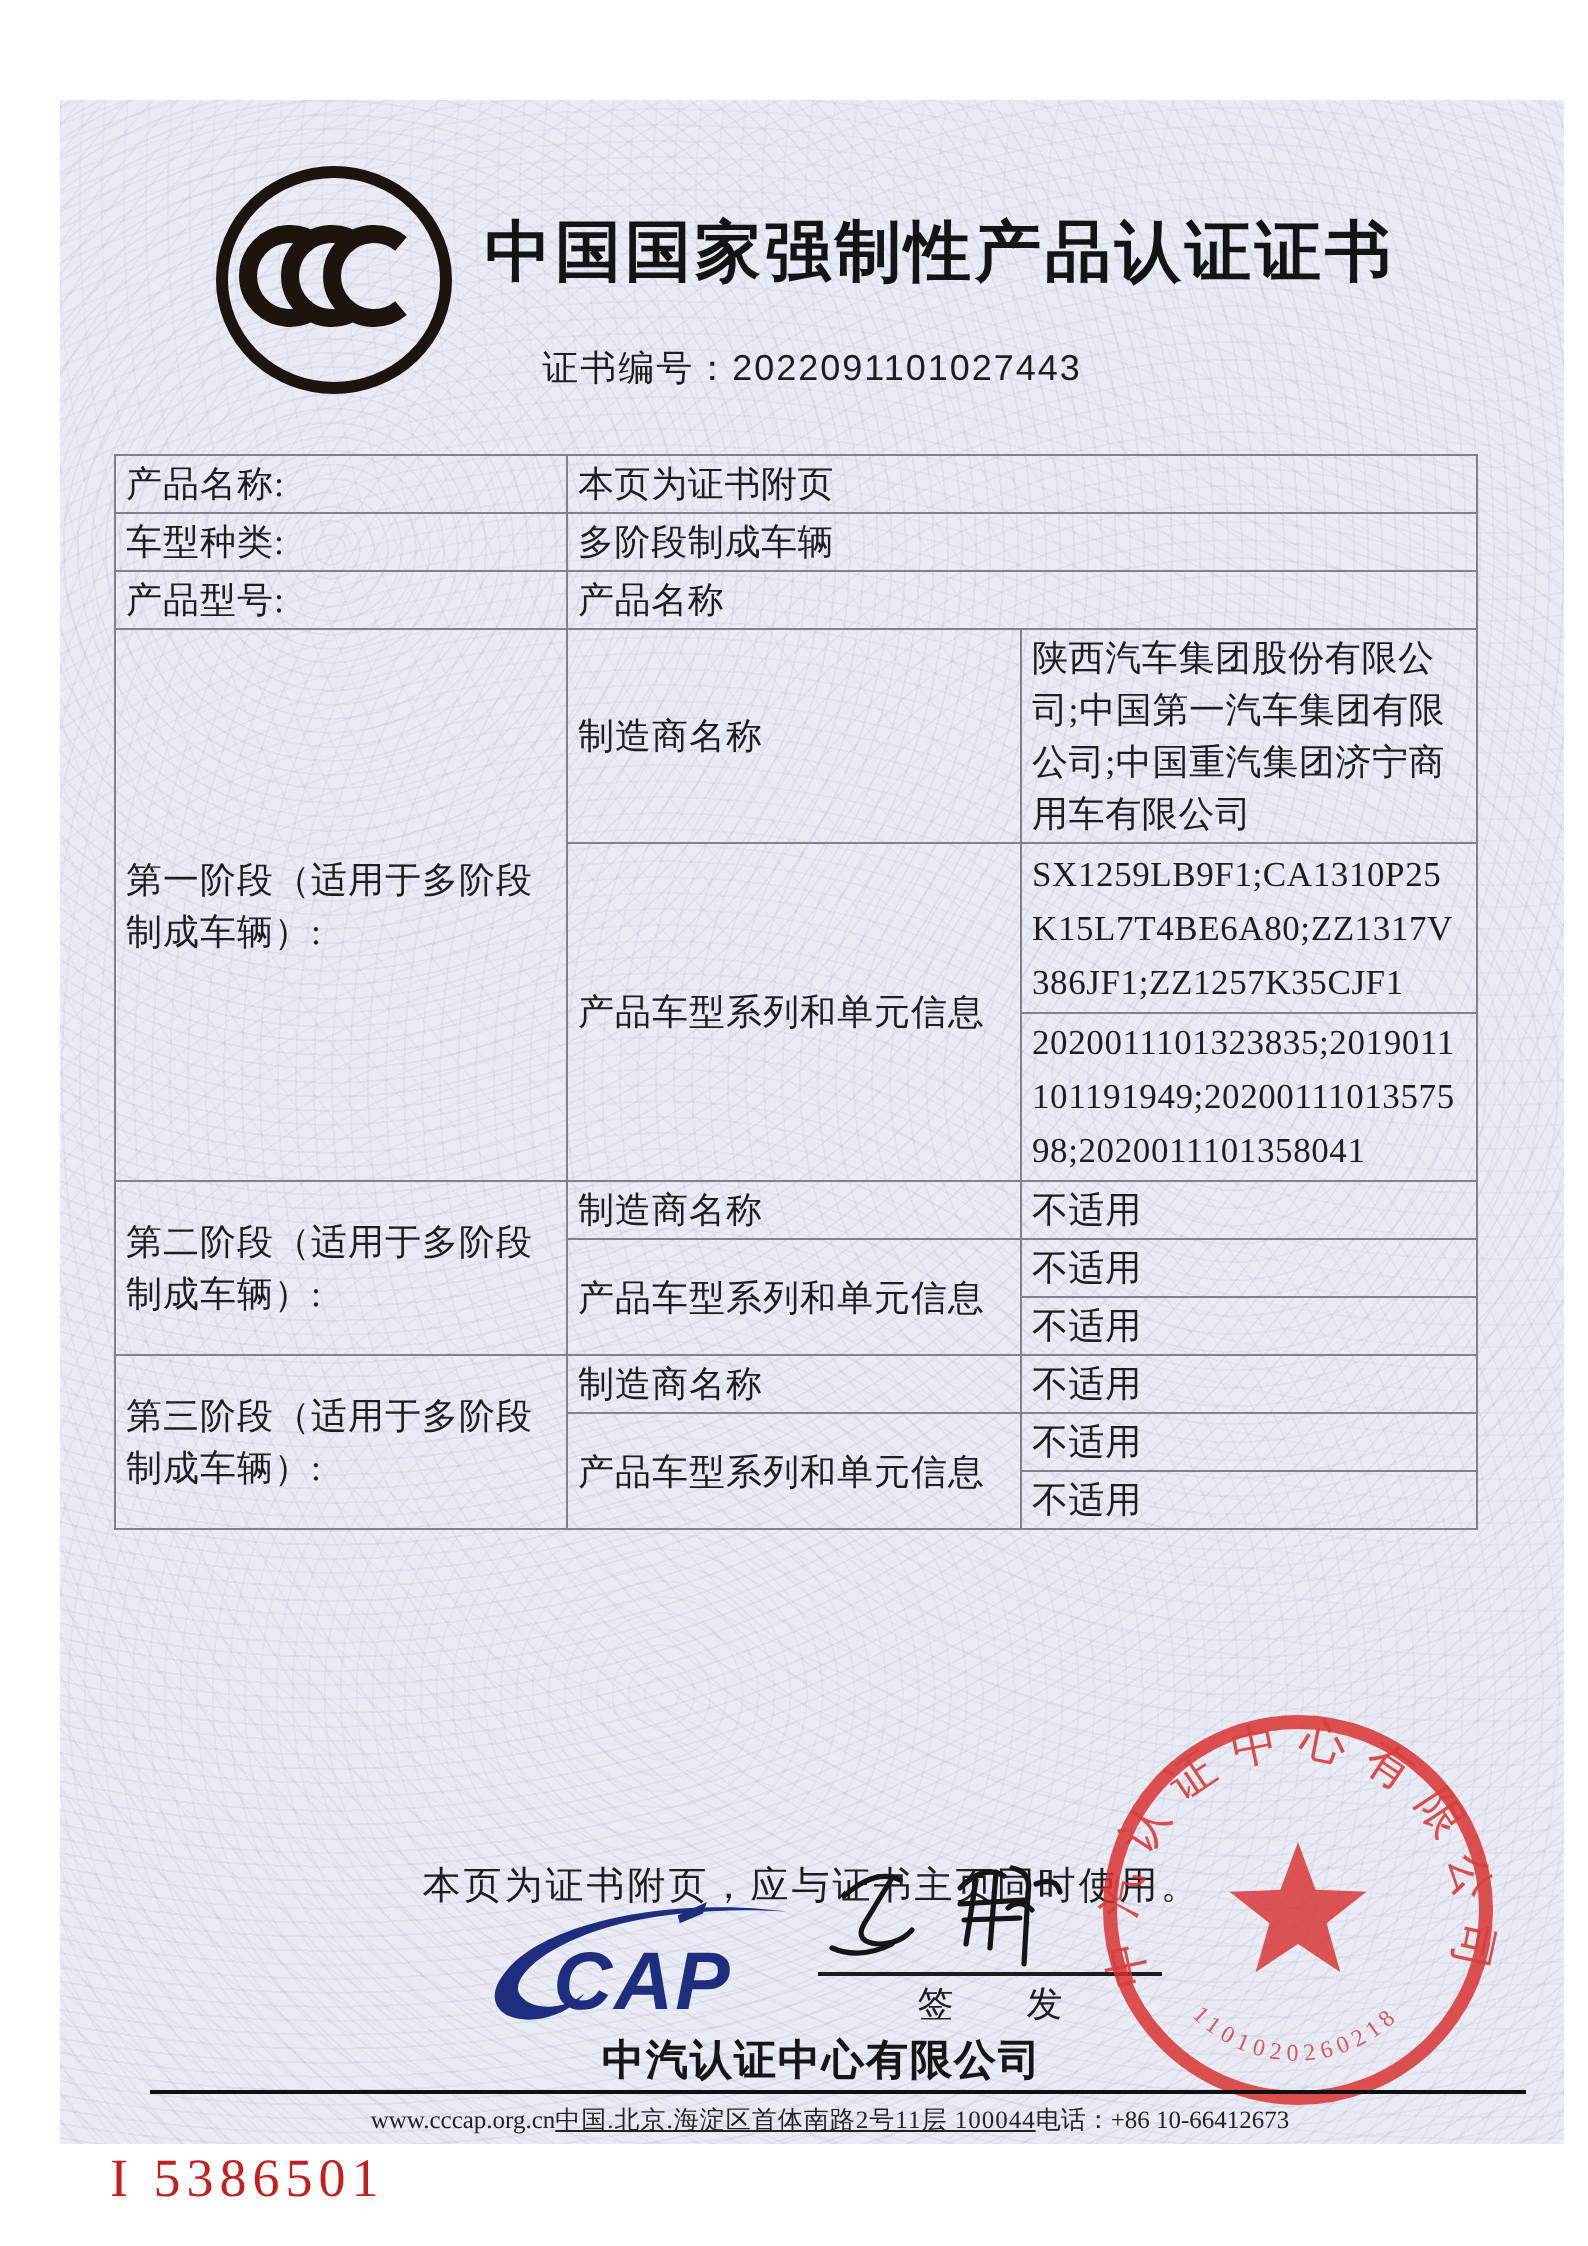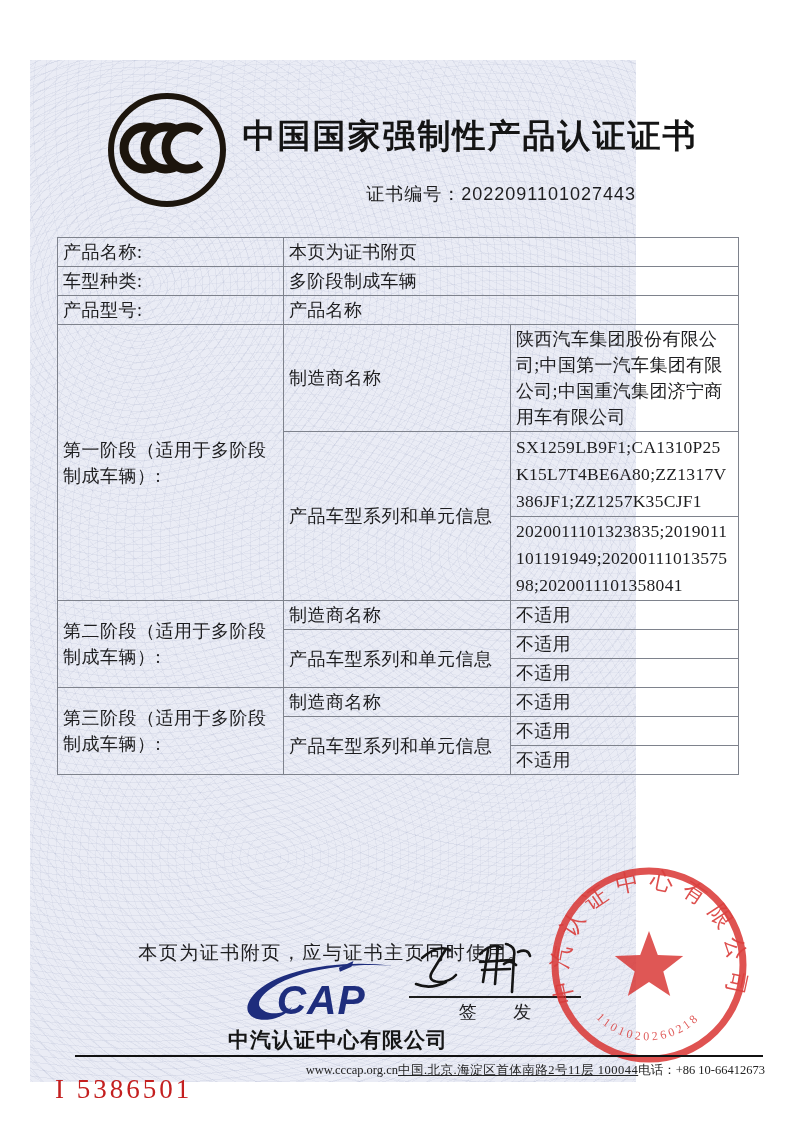--- a/index.html
+++ b/index.html
@@ -1,36 +1,36 @@
 <!DOCTYPE html>
 <html><head>
 <meta charset="utf-8">
 <style>
   html,body{margin:0;padding:0;}
   body{
     width:794px;height:1123px;position:relative;background:#ffffff;
     font-family:"Liberation Serif", serif;color:#1d1d1f;overflow:hidden;
   }
   .paper{
-    position:absolute;left:30px;top:60px;width:606px;height:1022px;
+    position:absolute;left:30px;top:50px;width:752px;height:1022px;
     background-color:#eaecf5;
     background-image:
       repeating-radial-gradient(circle at 18% 22%, rgba(140,150,185,.12) 0 1px, transparent 1px 7px),
       repeating-radial-gradient(circle at 78% 48%, rgba(140,150,185,.10) 0 1px, transparent 1px 9px),
       repeating-radial-gradient(circle at 40% 78%, rgba(140,150,185,.09) 0 1px, transparent 1px 8px),
       repeating-radial-gradient(circle at 95% 5%, rgba(140,150,185,.08) 0 1px, transparent 1px 11px);
   }
   .abs{position:absolute;}
   .ccc-logo{left:75px;top:30px;width:124px;height:122px;}
   .title{
     left:180px;top:54px;width:520px;text-align:center;
     font-family:"Liberation Sans", sans-serif;font-weight:bold;
     font-size:33px;letter-spacing:2px;color:#141414;white-space:nowrap;
   }
-  .cert-line{left:0;right:0;top:122px;text-align:right;font-size:18px;letter-spacing:1px;}
+  .cert-line{left:0;right:0;top:122px;text-align:center;font-size:18px;letter-spacing:1px;}
   .cert-line .num{font-family:"Liberation Sans", sans-serif;font-size:18px;}
   .pages-line{left:0;right:0;top:150px;text-align:center;font-size:17px;letter-spacing:1px;}
   table.cert{
     left:27px;top:177px;width:681px;border-collapse:collapse;table-layout:fixed;
     position:absolute;font-size:18px;
   }
   table.cert td{
     border:1px solid #7e828c;vertical-align:middle;
     padding:1px 5px;overflow:hidden;
   }
@@ -44,21 +44,21 @@
   .ccap{left:200px;top:898px;width:175px;height:72px;}
   .sign-block{left:375px;top:878px;width:180px;text-align:center;}
   .sign-svg{width:175px;height:58px;display:block;margin:0 auto;}
   .sign-rule{border-top:2px solid #1c1c1c;width:172px;margin:0 auto;}
   .sign-label{font-size:18px;letter-spacing:16px;padding-left:16px;margin-top:2px;}
   .issuer{left:10px;right:0;top:966px;text-align:center;
     font-family:"Liberation Sans", sans-serif;font-weight:bold;font-size:21px;letter-spacing:1px;color:#161616;}
   .stamp{left:516px;top:803px;width:205px;height:205px;opacity:.92;}
   .footer-rule{left:45px;top:995px;width:688px;height:2px;background:#111;}
   .footer-row{
-    left:35px;top:1002px;width:700px;display:flex;justify-content:flex-end;
+    left:35px;top:1002px;width:700px;display:flex;justify-content:center;
     align-items:baseline;font-size:12.5px;color:#222;
   }
   .footer-row .mid{font-size:12.5px;letter-spacing:.5px;text-decoration:underline;}
   .serial{
     position:absolute;left:55px;top:1074px;color:#c41f1f;
     font-family:Liberation Serif, serif;font-size:27px;letter-spacing:3px;
   }
 </style>
 </head>
 <body>

